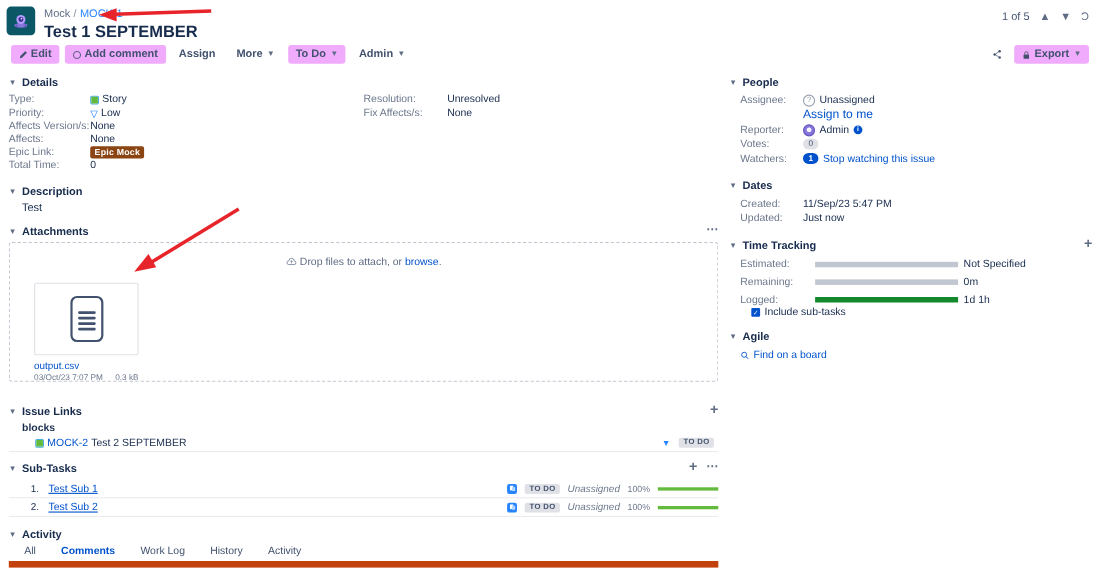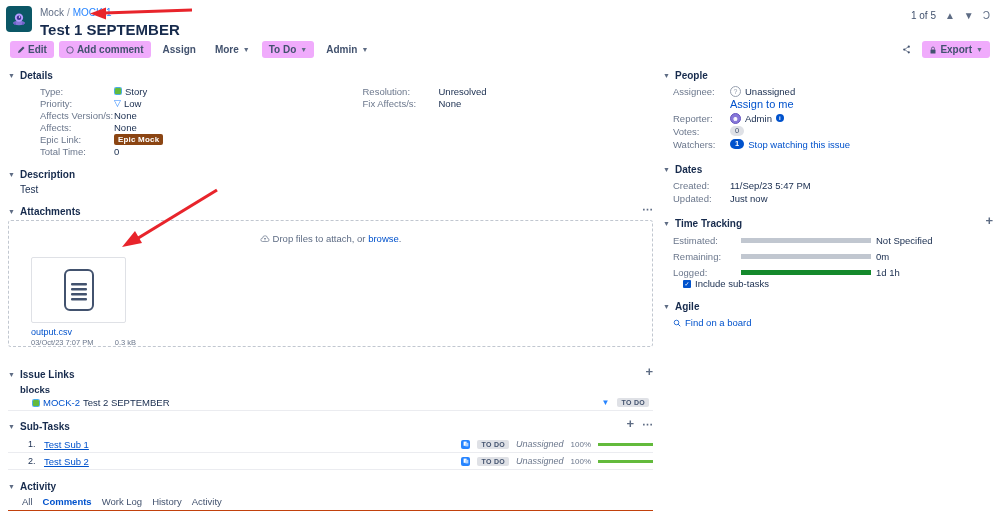--- a/index.html
+++ b/index.html
@@ -74,21 +74,21 @@
   .mod-actions {
     position: absolute; right: 0; top: -1px;
     display: flex; align-items: center; gap: 8px;
     color: #5E6C84; font-size: 12px;
   }
   .mod-body { margin-top: 4px; }
 
   
   .details-wrap { display: flex; }
   .details-col { width: 50%; }
-  .drow { display: flex; align-items: flex-end; height: 11.5px; margin-bottom: 0.5px; margin-left: 32px; }
+  .drow { display: flex; align-items: center; height: 11.5px; margin-bottom: 0.5px; }
   .dlabel { width: 74px; color: #6B778C; font-size: 9.5px; flex: none; }
   .dlabel.r { width: 76px; }
   .dval { font-size: 9.5px; color: #172B4D; display: flex; align-items: center; gap: 3px; }
   .sq-icon {
     width: 8px; height: 8px; border-radius: 1.5px;
     display: inline-block; position: relative;
   }
   .sq-story { background: #fff; border: 1.5px solid #4BADE8; }
   .sq-story::after {
     content:""; position:absolute; inset:0; background:#63BA3C; border-radius:0.5px;
@@ -116,21 +116,21 @@
   .cloud-ic { display:inline-block; vertical-align: middle; margin-right: 3px; }
   .thumb-wrap { position: absolute; left: 22px; top: 15px; width: 96px; margin-top: 21px; }
   .thumb {
     width: 95px; height: 66px; border: 1px solid #DFE1E6;
     display: flex; align-items: center; justify-content: center;
     background: #fff; border-radius: 2px;
   }
   .file-name { font-size: 9px; color: #0052CC; margin-top: 4px; }
   .file-meta {
     display: flex; justify-content: space-between;
-    font-size: 7.5px; color: #6B778C; margin-top: 1px; width: 105px;
+    font-size: 7.5px; color: #6B778C; margin-top: 1px; width: 95px;
   }
 
   
   .link-type { font-size: 9.5px; font-weight: bold; color: #172B4D; padding-left: 12px; margin-top: 3px; }
   .link-row {
     display: flex; align-items: center; padding: 3px 4px 3px 24px;
     border-bottom: 1px solid #EBECF0; height: 16px;
   }
   .link-row .t { font-size: 9.5px; color: #172B4D; display:flex; align-items:center; gap:3px;}
   .link-row .t a { color: #0052CC; text-decoration: none; }
@@ -150,22 +150,22 @@
   .st-right { margin-left: auto; display: flex; align-items: center; gap: 7px; }
   .st-icon {
     width: 9px; height: 9px; background: #2684FF; border-radius: 2px;
     display: inline-flex; align-items: center; justify-content: center;
   }
   .st-assignee { font-size: 9px; color: #6B778C; font-style: italic; }
   .st-pct { font-size: 8px; color: #6B778C; }
   .st-bar { width: 55px; height: 3px; background: #63BA3C; }
 
   
-  .tabs { display: flex; gap: 10px; padding-left: 14px; margin-top: 4px;
-          border-bottom: 1px solid #c2410c; padding-bottom: 3px; }
+  .tabs { display: flex; gap: 23px; padding-left: 14px; margin-top: 4px;
+          border-bottom: 6px solid #c2410c; padding-bottom: 3px; }
   .tab { font-size: 9.5px; color: #42526E; cursor: pointer; }
   .tab.active { color: #0052CC; font-weight: bold; }
   .comment-box {
     margin: 8px 0 0 22px; width: 612px; height: 21px;
     border: 1px solid #DFE1E6; border-radius: 3px; background: #fff;
     display: flex; align-items: center; padding: 0 7px;
     font-size: 9.5px; color: #7A869A;
   }
 
   

